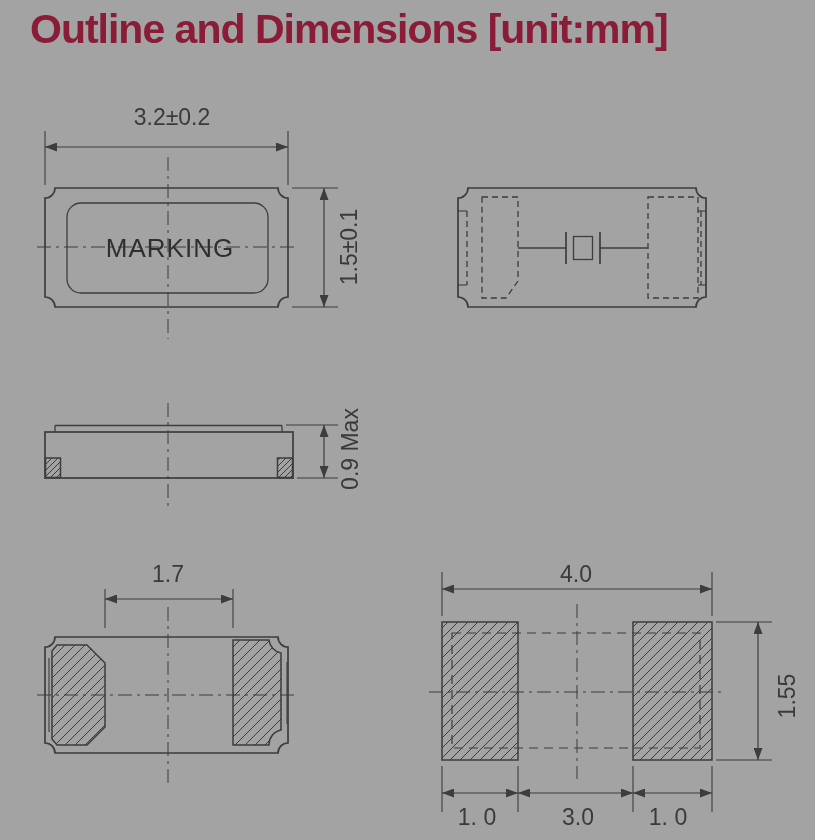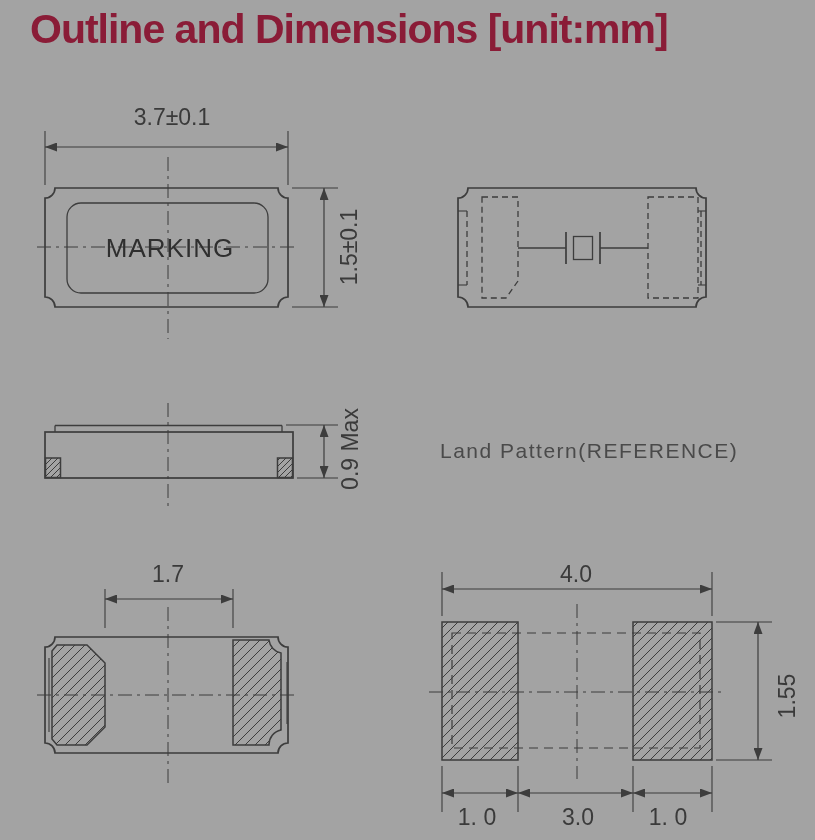--- a/index.html
+++ b/index.html
@@ -133,24 +133,23 @@
         <line class="ext" x1="712" y1="766" x2="712" y2="812"></line>
         <line class="dml" x1="442" y1="793" x2="518" y2="793" marker-start="url(#arr)" marker-end="url(#arr)"></line>
         <line class="dml" x1="518" y1="793" x2="633" y2="793" marker-start="url(#arr)" marker-end="url(#arr)"></line>
         <line class="dml" x1="633" y1="793" x2="712" y2="793" marker-start="url(#arr)" marker-end="url(#arr)"></line>
       </g>
       <line class="cl" x1="429" y1="692" x2="723" y2="692"></line>
       <line class="cl" x1="577" y1="604" x2="577" y2="779"></line>
     </g>
   </svg>
 
-  <span class="dim" style="left:172px;top:117px">3.7±0.1</span>
+  <span class="dim" style="left:172px;top:117px">3.2±0.2</span>
   <span class="dim rot" style="left:349px;top:247px">1.5±0.1</span>
   <span class="marking" style="left:170px;top:248px">MARKING</span>
   <span class="dim rot" style="left:350px;top:449px">0.9 Max</span>
-  <span class="caption" style="left:440px;top:450px">Land Pattern(REFERENCE)</span>
   <span class="dim" style="left:168px;top:574px">1.7</span>
   <span class="dim" style="left:576px;top:574px">4.0</span>
   <span class="dim rot" style="left:787px;top:696px">1.55</span>
   <span class="dim" style="left:477px;top:817px">1. 0</span>
   <span class="dim" style="left:578px;top:817px">3.0</span>
   <span class="dim" style="left:668px;top:817px">1. 0</span>
 </div>
 
 </body></html>

